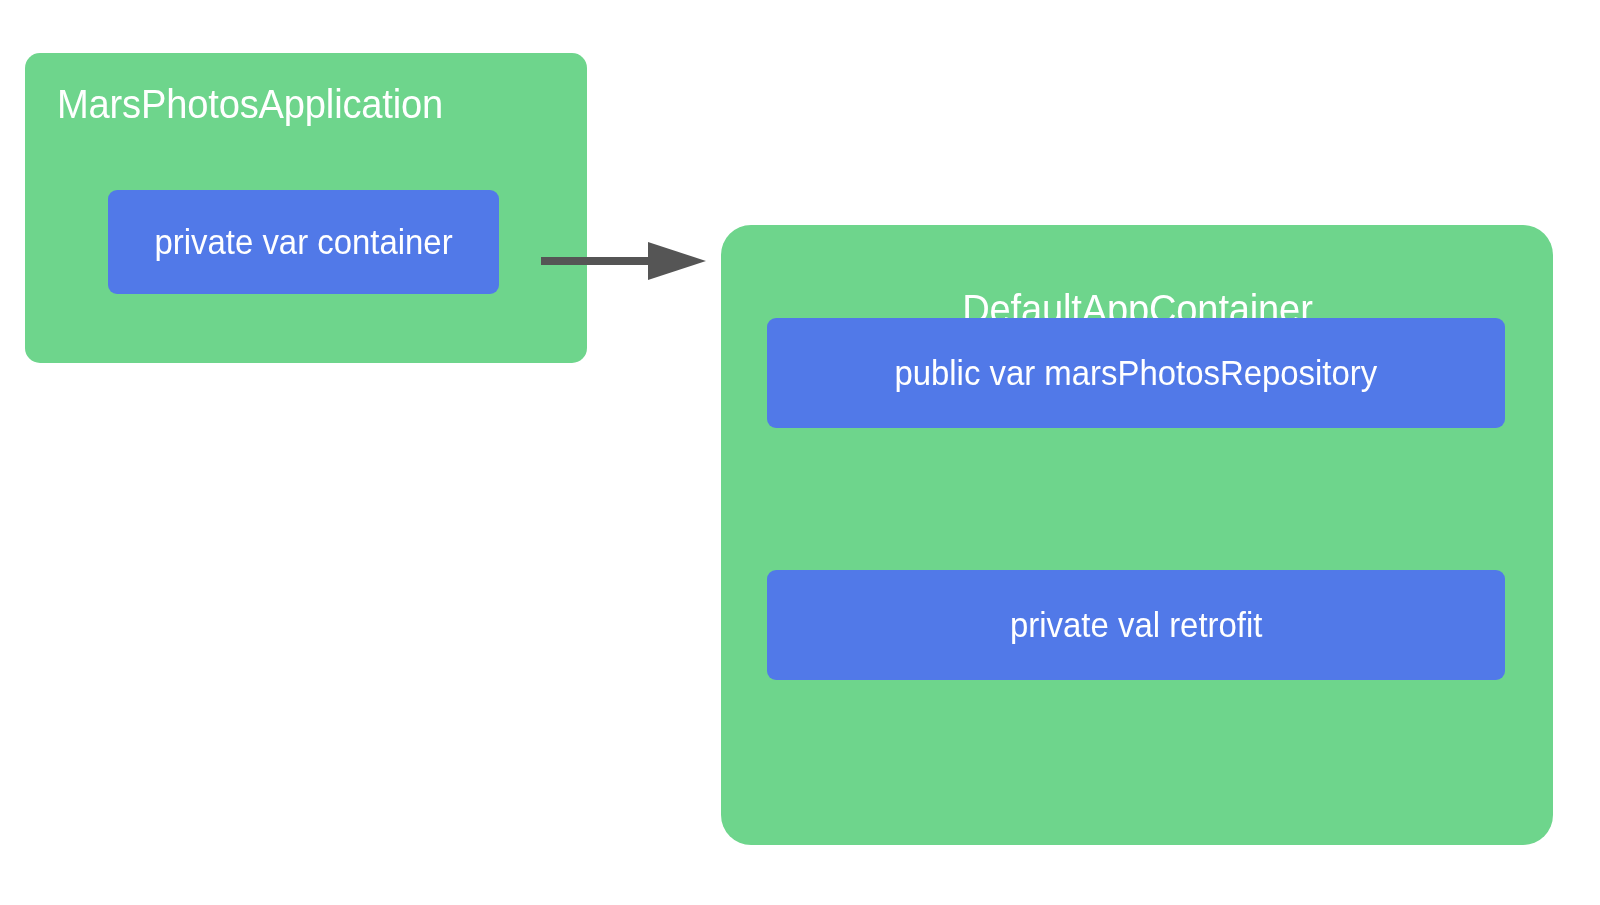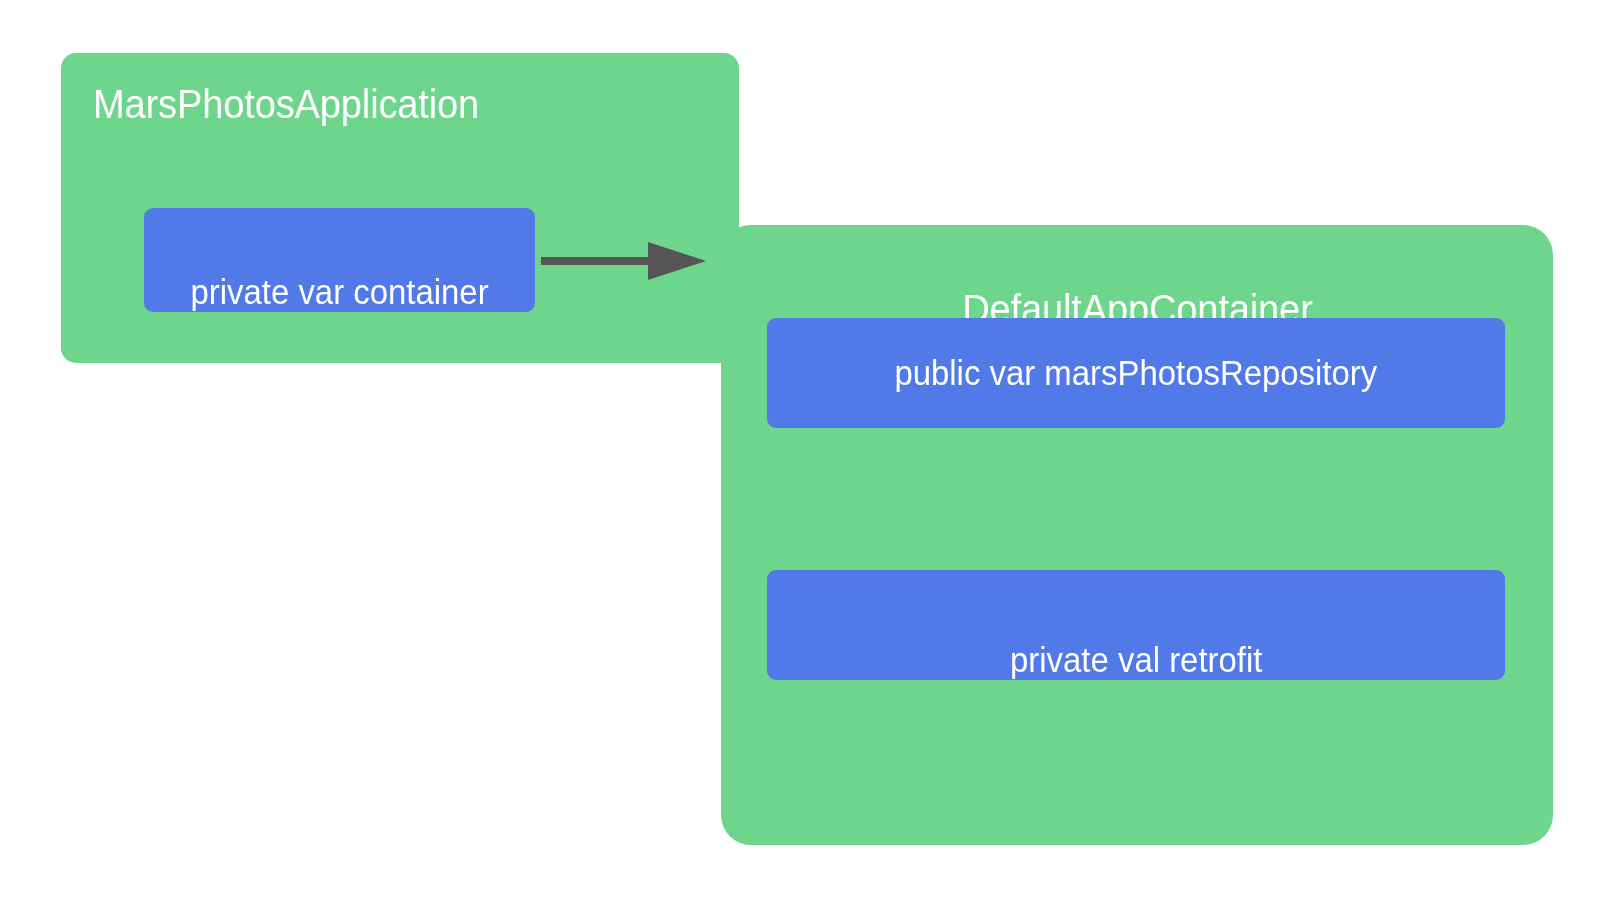--- a/index.html
+++ b/index.html
@@ -28,24 +28,23 @@
   .class-box {
     position: absolute;
     box-sizing: border-box;
     background: #6ED58C;
     color: #ffffff;
   }
 
   .class-box.left-box {
     left: 25px;
     top: 53px;
-    width: 678px;
+    width: 562px;
     height: 310px;
     border-radius: 15px;
-    margin-left: 36px;
   }
 
   .class-box.right-box {
     left: 721px;
     top: 225px;
     width: 832px;
     height: 620px;
     border-radius: 30px;
   }
 
@@ -97,35 +96,34 @@
     overflow: hidden;
   }
   .prop-chip > span {
     display: inline-block;
     transform: scaleX(0.94);
   }
 
   
   .left-box .prop-chip {
     left: 83px;
-    top: 155px;
+    top: 137px;
     width: 391px;
     height: 104px;
-    align-items: flex-end;
   }
 
   
   .right-box .prop-chip {
     left: 46px;
     width: 738px;
     height: 110px;
   }
   .right-box .prop-chip.chip-0 { top: 93px; }
   .right-box .prop-chip.chip-1 { top: 219px; }
-  .right-box .prop-chip.chip-2 { top: 345px; align-items: flex-end; }
+  .right-box .prop-chip.chip-2 { top: 345px; }
   .right-box .prop-chip.chip-3 { top: 475px; }
 
   
   .connector-arrow {
     position: absolute;
     left: 536px;
     top: 238px;
     width: 176px;
     height: 46px;
     pointer-events: none;

